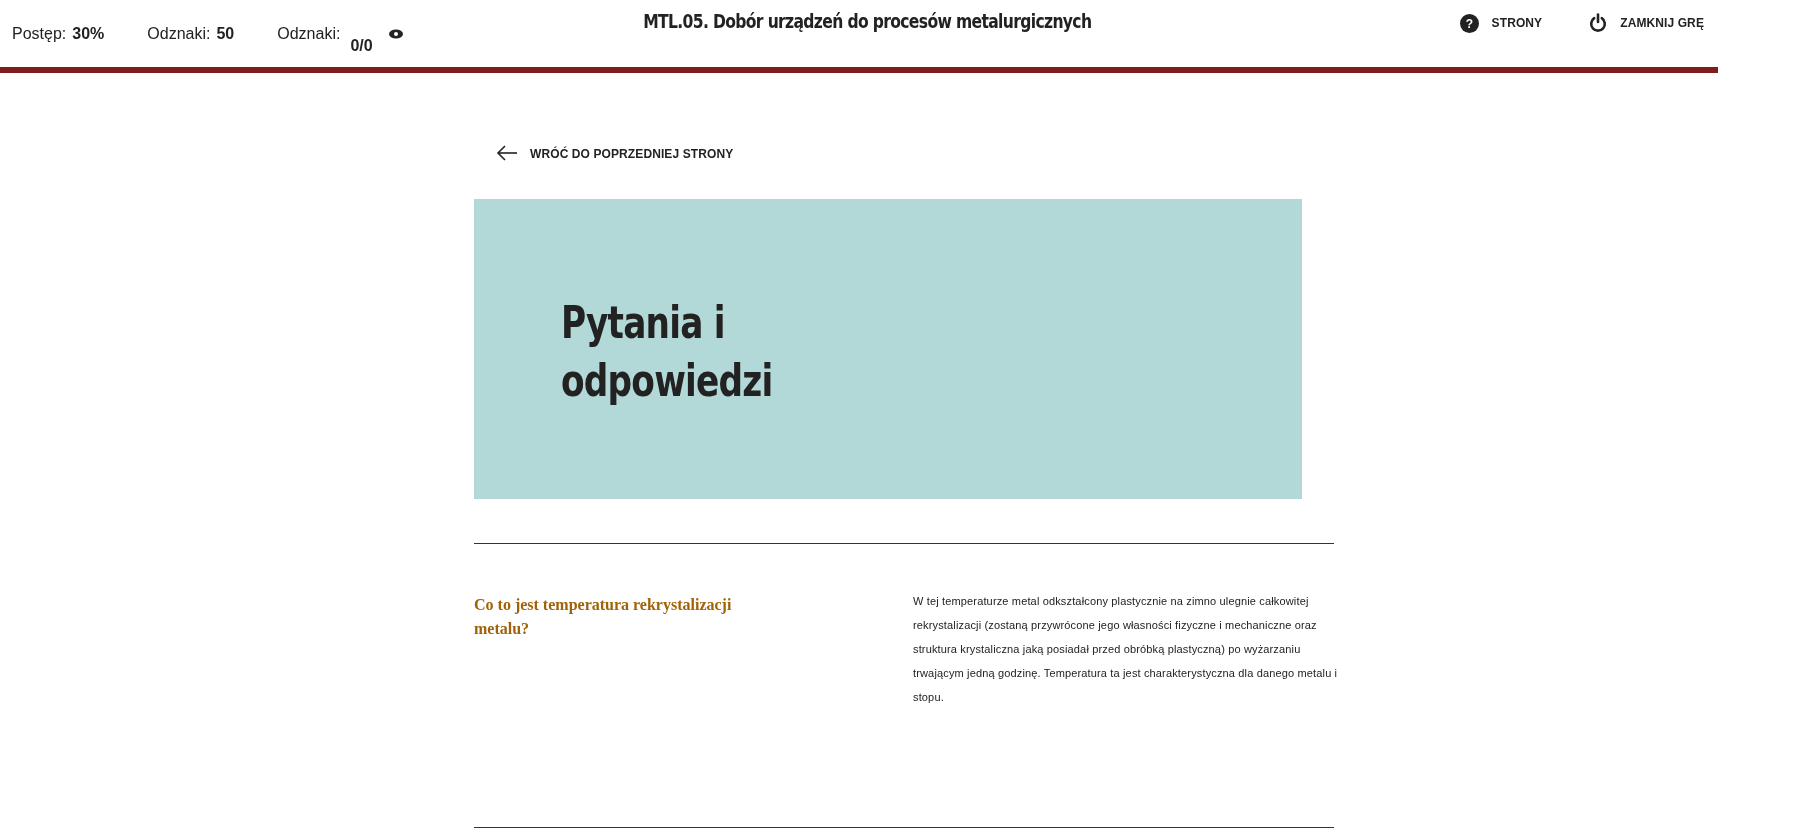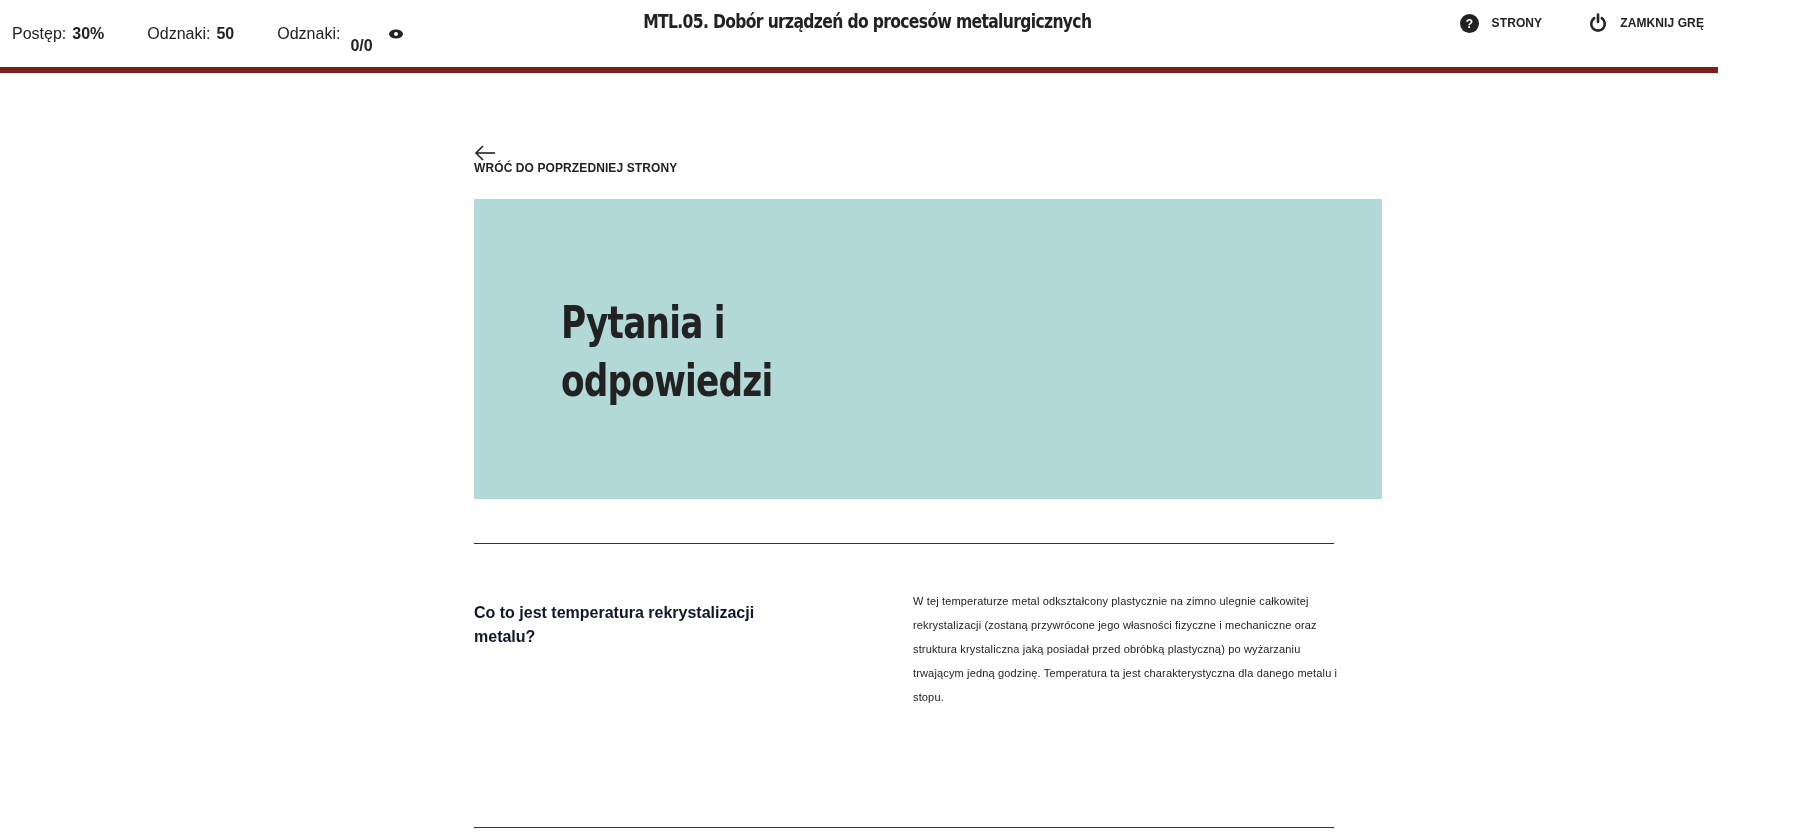--- a/index.html
+++ b/index.html
@@ -15,33 +15,33 @@
     .eye { display: inline-block; margin-left: 16px; width: 14px; height: 10px; position: relative; }
     .eye svg { display: block; }
 
     .app-title { position: absolute; left: 0; right: 0; top: 10px; text-align: center; font-family: "DejaVu Sans", sans-serif; font-weight: bold; font-size: 19px; letter-spacing: -0.8px; transform: scaleX(0.82); transform-origin: 905px 0; color: #222; }
 
     .actions { position: absolute; right: 14px; top: 13px; display: flex; align-items: center; }
     .action { display: flex; align-items: center; cursor: pointer; font-size: 12px; font-weight: bold; letter-spacing: 0.1px; color: #222; }
     .action.help { margin-right: 46px; }
     .action .ico { width: 20px; height: 20px; margin-right: 12px; display: flex; align-items: center; justify-content: center; }
 
-    .back { position: absolute; left: 474px; top: 145px; display: flex; align-items: flex-start; cursor: pointer; flex-direction: column; }
+    .back { position: absolute; left: 496px; top: 145px; display: flex; align-items: flex-end; cursor: pointer; }
     .back .arrow { width: 22px; height: 16px; margin-right: 12px; }
     .back .txt { font-size: 12px; font-weight: bold; color: #222; letter-spacing: 0.1px; }
 
-    .banner { position: absolute; left: 474px; top: 199px; width: 908px; height: 300px; background: #b2d9d8; }
+    .banner { position: absolute; left: 474px; top: 199px; width: 828px; height: 300px; background: #b2d9d8; }
     .banner h1 { position: absolute; left: 87px; top: 95px; width: 280px; font-family: "DejaVu Sans", sans-serif; font-weight: bold; font-size: 44px; line-height: 58px; color: #222; letter-spacing: -1px; transform: scaleX(0.78); transform-origin: 0 0; }
 
     .divider { position: absolute; left: 474px; width: 860px; height: 0; border-top: 1.5px solid #333; }
     .divider.top { top: 543px; }
     .divider.bottom { top: 827px; }
 
     .qa { position: absolute; left: 474px; top: 589px; width: 860px; }
-    .question { position: absolute; left: 0; top: 12px; width: 300px; font-size: 16px; font-weight: bold; line-height: 24px; color: #0f172a; }
+    .question { position: absolute; left: 0; top: 4px; width: 300px; font-size: 16px; font-weight: bold; line-height: 24px; color: #a16207; font-family: Liberation Serif, serif; }
     .answer { position: absolute; left: 439px; top: 0; width: 425px; font-size: 11px; line-height: 24px; color: #222; letter-spacing: 0.15px; }
   </style>
 </head>
 <body>
 
 <div class="topbar">
   <div class="stats">
     <div class="stat">
       <span class="label">Postęp:</span>
       <span class="value">30%</span>

